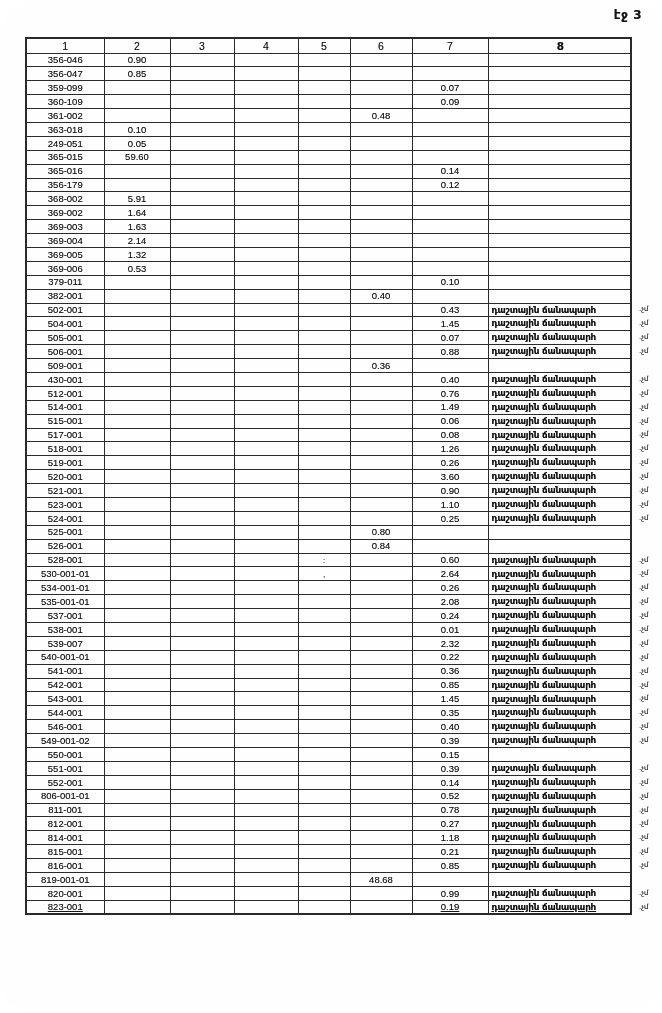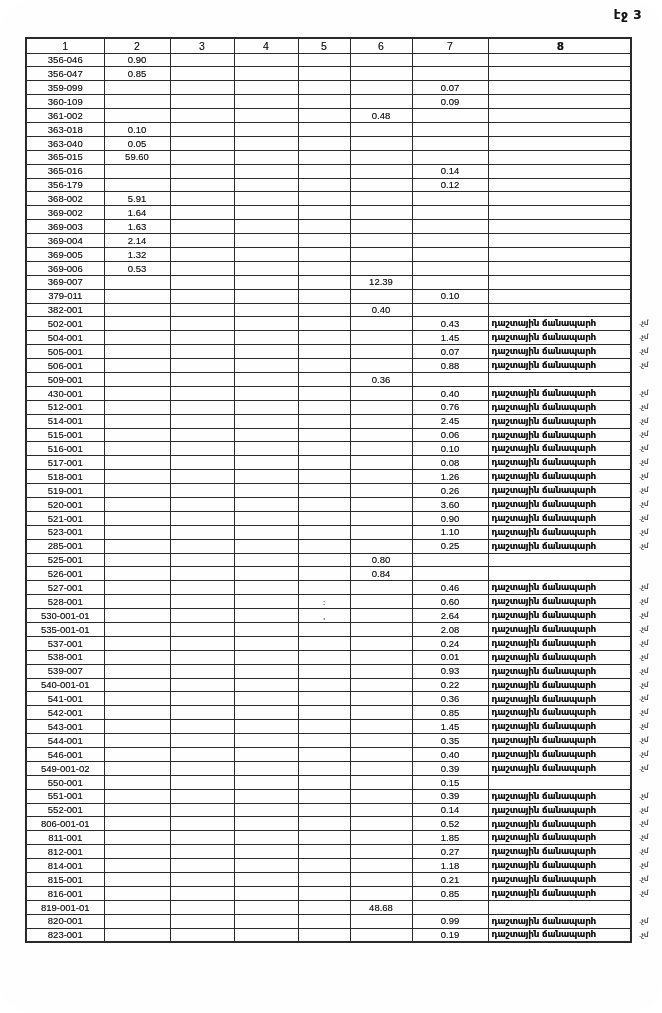--- a/index.html
+++ b/index.html
@@ -42,21 +42,21 @@
     color:#161616;
   }
   td.bordered{ border:1px solid #2a2a2a; }
   
   tr:nth-child(3n+1) td.bordered{ border-top-width:1.8px; }
   tr:nth-child(7n+2) td.bordered{ border-bottom-width:1.7px; }
   tr.header td.bordered{
     border-top-width:2px; border-bottom-width:1.8px;
     font-size:10.5px; height:15px;
   }
-  tr:last-child td.bordered{ border-bottom-width:2px; }
+  tr:last-child td.bordered{ border-bottom-width:2px;text-decoration:underline; }
   td.c1{ border-left-width:2px; }
   td.c8{
     border-right-width:2px;
     text-align:left;
     padding-left:3px;
     font-family:"DejaVu Sans",sans-serif;
     font-size:8.8px;
     font-weight:600;
     letter-spacing:-0.2px;
     color:#101010;
@@ -163,21 +163,21 @@
           <td class="bordered c2">0.10</td>
           <td class="bordered c3"></td>
           <td class="bordered c4"></td>
           <td class="bordered c5"></td>
           <td class="bordered c6"></td>
           <td class="bordered c7"></td>
           <td class="bordered c8"></td>
           <td class="margin-cell"></td>
         </tr>
         <tr>
-          <td class="bordered c1">363-040</td>
+          <td class="bordered c1">249-051</td>
           <td class="bordered c2">0.05</td>
           <td class="bordered c3"></td>
           <td class="bordered c4"></td>
           <td class="bordered c5"></td>
           <td class="bordered c6"></td>
           <td class="bordered c7"></td>
           <td class="bordered c8"></td>
           <td class="margin-cell"></td>
         </tr>
         <tr>
@@ -273,31 +273,20 @@
           <td class="bordered c2">0.53</td>
           <td class="bordered c3"></td>
           <td class="bordered c4"></td>
           <td class="bordered c5"></td>
           <td class="bordered c6"></td>
           <td class="bordered c7"></td>
           <td class="bordered c8"></td>
           <td class="margin-cell"></td>
         </tr>
         <tr>
-          <td class="bordered c1">369-007</td>
-          <td class="bordered c2"></td>
-          <td class="bordered c3"></td>
-          <td class="bordered c4"></td>
-          <td class="bordered c5"></td>
-          <td class="bordered c6">12.39</td>
-          <td class="bordered c7"></td>
-          <td class="bordered c8"></td>
-          <td class="margin-cell"></td>
-        </tr>
-        <tr>
           <td class="bordered c1">379-011</td>
           <td class="bordered c2"></td>
           <td class="bordered c3"></td>
           <td class="bordered c4"></td>
           <td class="bordered c5"></td>
           <td class="bordered c6"></td>
           <td class="bordered c7">0.10</td>
           <td class="bordered c8"></td>
           <td class="margin-cell"></td>
         </tr>
@@ -389,47 +378,36 @@
           <td class="bordered c8">դաշտային ճանապարհ</td>
           <td class="margin-cell">.չմ</td>
         </tr>
         <tr>
           <td class="bordered c1">514-001</td>
           <td class="bordered c2"></td>
           <td class="bordered c3"></td>
           <td class="bordered c4"></td>
           <td class="bordered c5"></td>
           <td class="bordered c6"></td>
-          <td class="bordered c7">2.45</td>
+          <td class="bordered c7">1.49</td>
           <td class="bordered c8">դաշտային ճանապարհ</td>
           <td class="margin-cell">.չմ</td>
         </tr>
         <tr>
           <td class="bordered c1">515-001</td>
           <td class="bordered c2"></td>
           <td class="bordered c3"></td>
           <td class="bordered c4"></td>
           <td class="bordered c5"></td>
           <td class="bordered c6"></td>
           <td class="bordered c7">0.06</td>
           <td class="bordered c8">դաշտային ճանապարհ</td>
           <td class="margin-cell">.չմ</td>
         </tr>
         <tr>
-          <td class="bordered c1">516-001</td>
-          <td class="bordered c2"></td>
-          <td class="bordered c3"></td>
-          <td class="bordered c4"></td>
-          <td class="bordered c5"></td>
-          <td class="bordered c6"></td>
-          <td class="bordered c7">0.10</td>
-          <td class="bordered c8">դաշտային ճանապարհ</td>
-          <td class="margin-cell">.չմ</td>
-        </tr>
-        <tr>
           <td class="bordered c1">517-001</td>
           <td class="bordered c2"></td>
           <td class="bordered c3"></td>
           <td class="bordered c4"></td>
           <td class="bordered c5"></td>
           <td class="bordered c6"></td>
           <td class="bordered c7">0.08</td>
           <td class="bordered c8">դաշտային ճանապարհ</td>
           <td class="margin-cell">.չմ</td>
         </tr>
@@ -482,21 +460,21 @@
           <td class="bordered c2"></td>
           <td class="bordered c3"></td>
           <td class="bordered c4"></td>
           <td class="bordered c5"></td>
           <td class="bordered c6"></td>
           <td class="bordered c7">1.10</td>
           <td class="bordered c8">դաշտային ճանապարհ</td>
           <td class="margin-cell">.չմ</td>
         </tr>
         <tr>
-          <td class="bordered c1">285-001</td>
+          <td class="bordered c1">524-001</td>
           <td class="bordered c2"></td>
           <td class="bordered c3"></td>
           <td class="bordered c4"></td>
           <td class="bordered c5"></td>
           <td class="bordered c6"></td>
           <td class="bordered c7">0.25</td>
           <td class="bordered c8">դաշտային ճանապարհ</td>
           <td class="margin-cell">.չմ</td>
         </tr>
         <tr>
@@ -515,31 +493,20 @@
           <td class="bordered c2"></td>
           <td class="bordered c3"></td>
           <td class="bordered c4"></td>
           <td class="bordered c5"></td>
           <td class="bordered c6">0.84</td>
           <td class="bordered c7"></td>
           <td class="bordered c8"></td>
           <td class="margin-cell"></td>
         </tr>
         <tr>
-          <td class="bordered c1">527-001</td>
-          <td class="bordered c2"></td>
-          <td class="bordered c3"></td>
-          <td class="bordered c4"></td>
-          <td class="bordered c5"></td>
-          <td class="bordered c6"></td>
-          <td class="bordered c7">0.46</td>
-          <td class="bordered c8">դաշտային ճանապարհ</td>
-          <td class="margin-cell">.չմ</td>
-        </tr>
-        <tr>
           <td class="bordered c1">528-001</td>
           <td class="bordered c2"></td>
           <td class="bordered c3"></td>
           <td class="bordered c4"></td>
           <td class="bordered c5"><span class="stray">:</span></td>
           <td class="bordered c6"></td>
           <td class="bordered c7">0.60</td>
           <td class="bordered c8">դաշտային ճանապարհ</td>
           <td class="margin-cell">.չմ</td>
         </tr>
@@ -548,20 +515,31 @@
           <td class="bordered c2"></td>
           <td class="bordered c3"></td>
           <td class="bordered c4"></td>
           <td class="bordered c5"><span class="stray">,</span></td>
           <td class="bordered c6"></td>
           <td class="bordered c7">2.64</td>
           <td class="bordered c8">դաշտային ճանապարհ</td>
           <td class="margin-cell">.չմ</td>
         </tr>
         <tr>
+          <td class="bordered c1">534-001-01</td>
+          <td class="bordered c2"></td>
+          <td class="bordered c3"></td>
+          <td class="bordered c4"></td>
+          <td class="bordered c5"></td>
+          <td class="bordered c6"></td>
+          <td class="bordered c7">0.26</td>
+          <td class="bordered c8">դաշտային ճանապարհ</td>
+          <td class="margin-cell">.չմ</td>
+        </tr>
+        <tr>
           <td class="bordered c1">535-001-01</td>
           <td class="bordered c2"></td>
           <td class="bordered c3"></td>
           <td class="bordered c4"></td>
           <td class="bordered c5"></td>
           <td class="bordered c6"></td>
           <td class="bordered c7">2.08</td>
           <td class="bordered c8">դաշտային ճանապարհ</td>
           <td class="margin-cell">.չմ</td>
         </tr>
@@ -587,21 +565,21 @@
           <td class="bordered c8">դաշտային ճանապարհ</td>
           <td class="margin-cell">.չմ</td>
         </tr>
         <tr>
           <td class="bordered c1">539-007</td>
           <td class="bordered c2"></td>
           <td class="bordered c3"></td>
           <td class="bordered c4"></td>
           <td class="bordered c5"></td>
           <td class="bordered c6"></td>
-          <td class="bordered c7">0.93</td>
+          <td class="bordered c7">2.32</td>
           <td class="bordered c8">դաշտային ճանապարհ</td>
           <td class="margin-cell">.չմ</td>
         </tr>
         <tr>
           <td class="bordered c1">540-001-01</td>
           <td class="bordered c2"></td>
           <td class="bordered c3"></td>
           <td class="bordered c4"></td>
           <td class="bordered c5"></td>
           <td class="bordered c6"></td>
@@ -719,21 +697,21 @@
           <td class="bordered c8">դաշտային ճանապարհ</td>
           <td class="margin-cell">.չմ</td>
         </tr>
         <tr>
           <td class="bordered c1">811-001</td>
           <td class="bordered c2"></td>
           <td class="bordered c3"></td>
           <td class="bordered c4"></td>
           <td class="bordered c5"></td>
           <td class="bordered c6"></td>
-          <td class="bordered c7">1.85</td>
+          <td class="bordered c7">0.78</td>
           <td class="bordered c8">դաշտային ճանապարհ</td>
           <td class="margin-cell">.չմ</td>
         </tr>
         <tr>
           <td class="bordered c1">812-001</td>
           <td class="bordered c2"></td>
           <td class="bordered c3"></td>
           <td class="bordered c4"></td>
           <td class="bordered c5"></td>
           <td class="bordered c6"></td>

